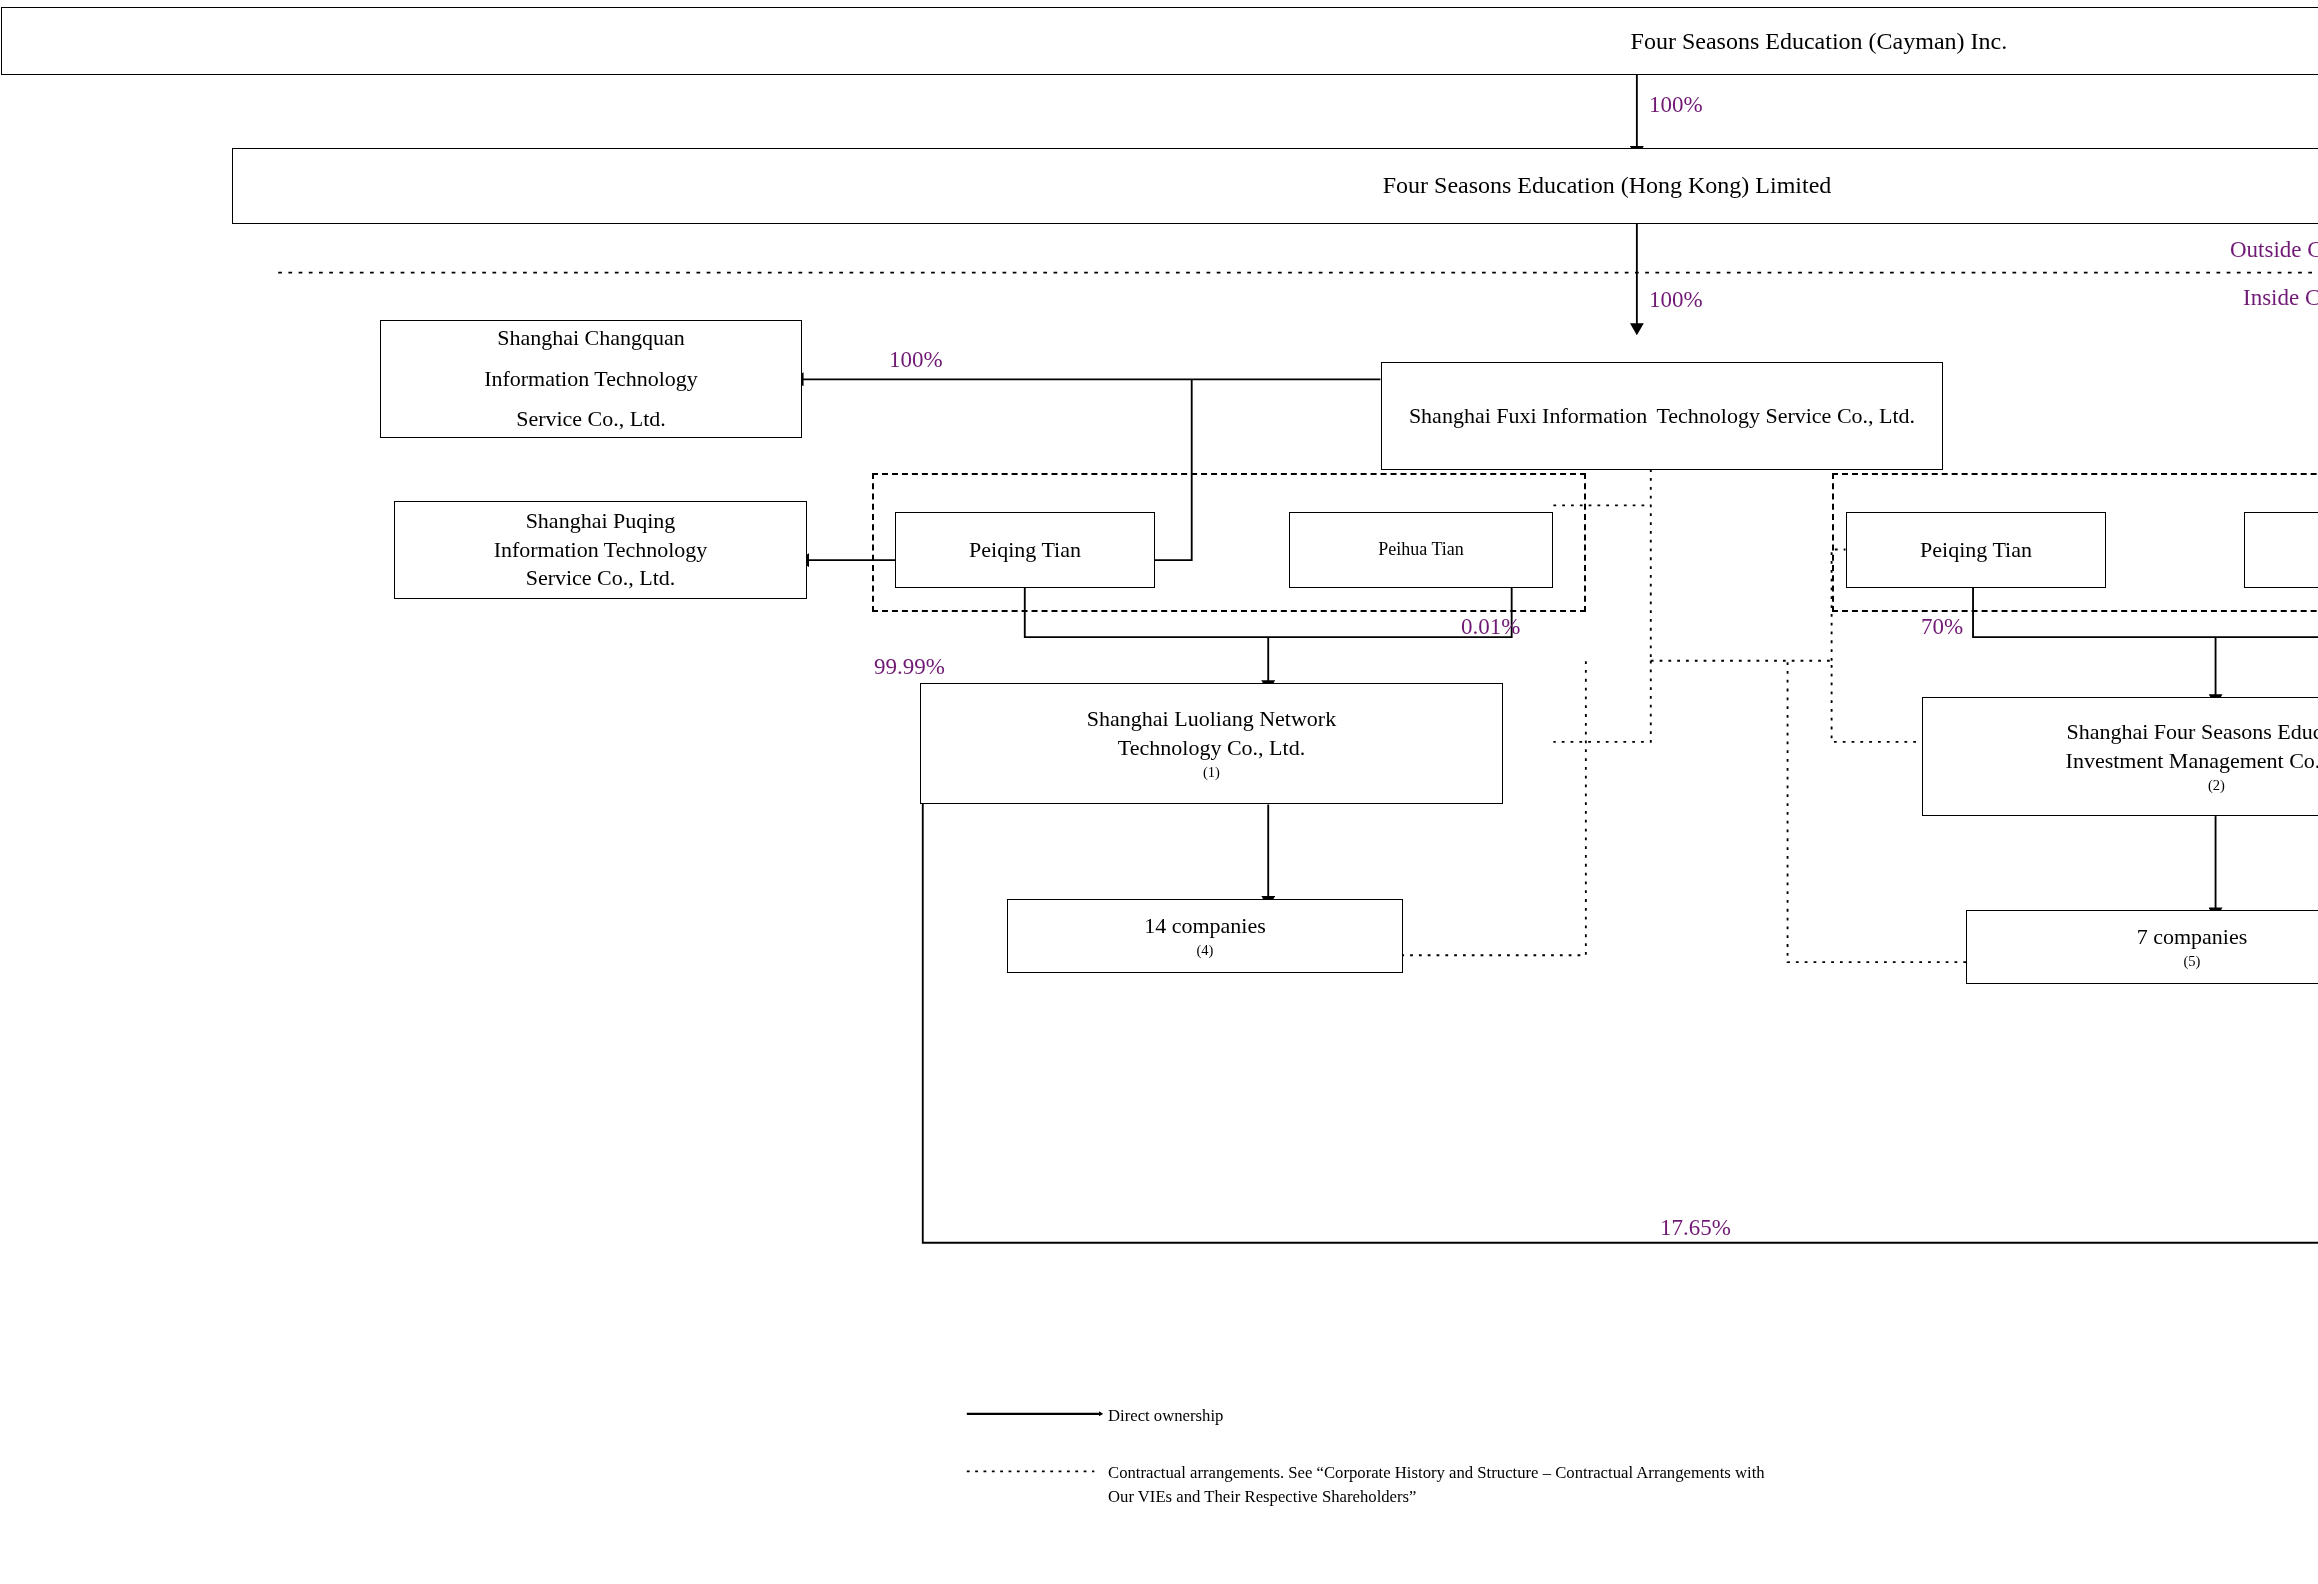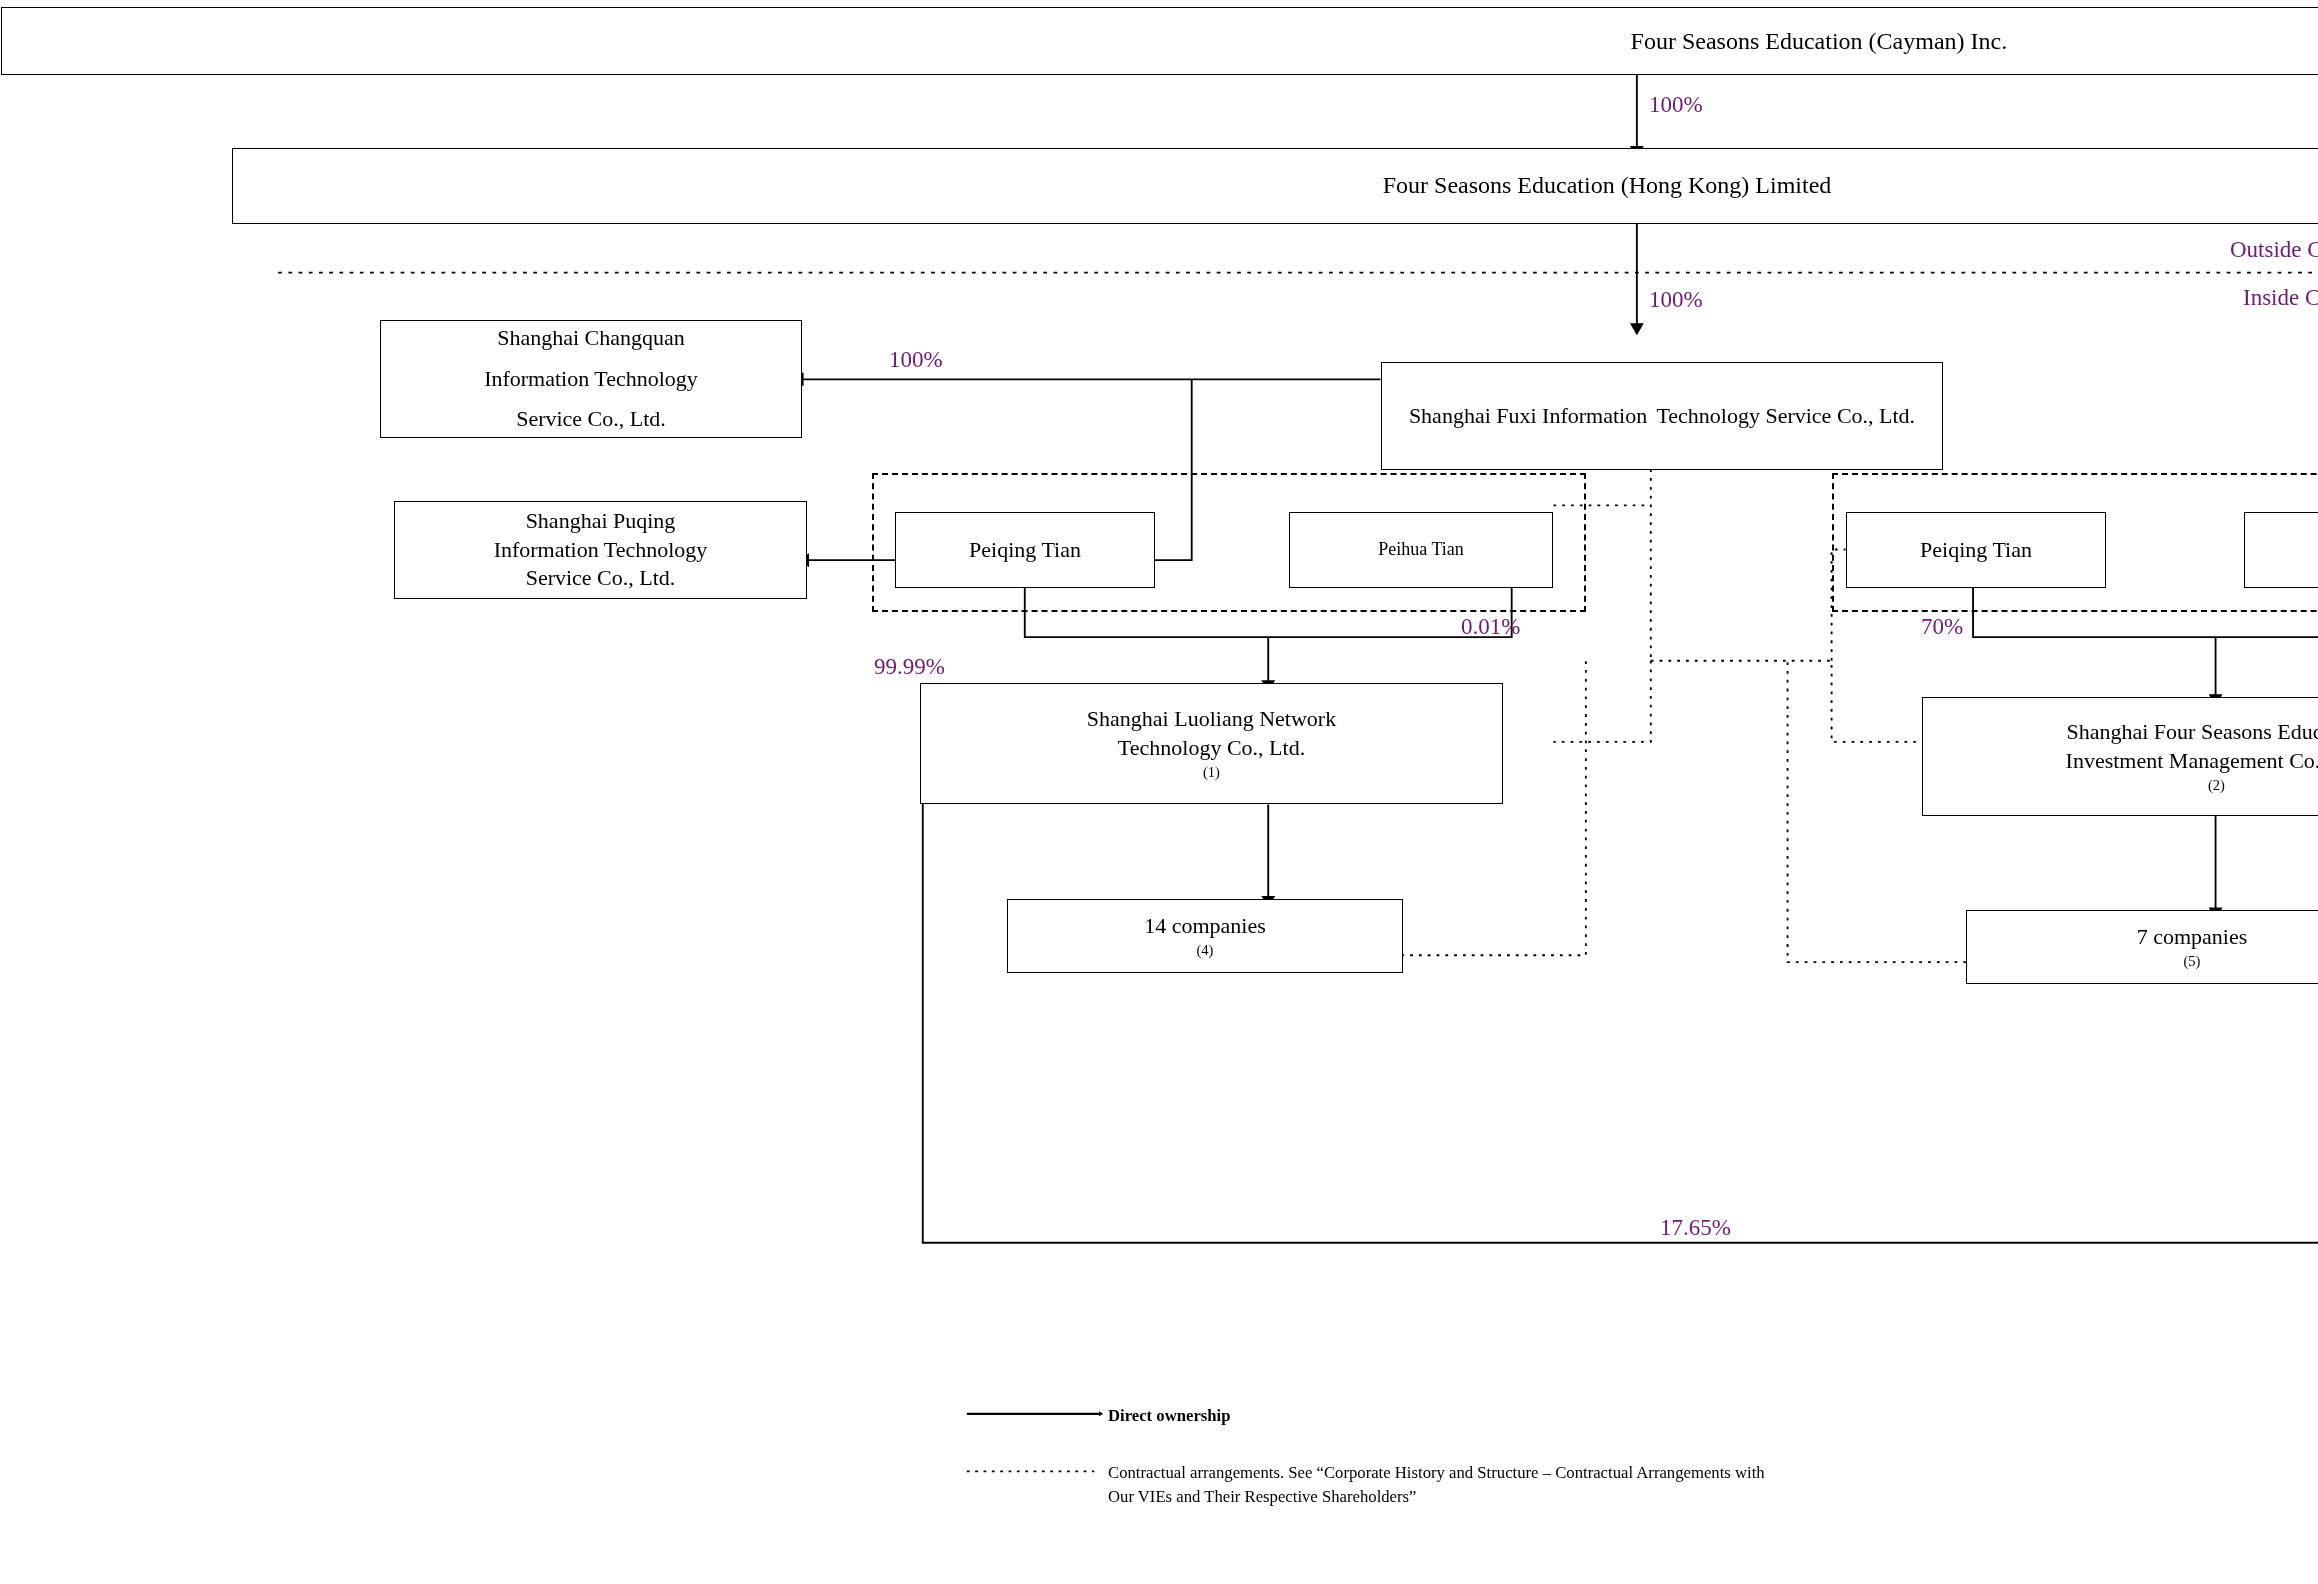--- a/index.html
+++ b/index.html
@@ -182,21 +182,21 @@
 
   <svg class="layer" viewBox="0 0 7865 3416">
     <g stroke="#000" fill="none" stroke-width="5">
       <path d="M2085,3049 L2370,3049" marker-end="url(#ah)"></path>
     </g>
     <g stroke="#000" fill="none" stroke-width="4" stroke-dasharray="6 12">
       <path d="M2085,3173 L2360,3173"></path>
     </g>
   </svg>
 
-  <div class="legend-text" style="left:1108px;top:1404px;font-weight:bold;">Direct ownership</div>
+  <div class="legend-text" style="left:1108px;top:1404px;">Direct ownership</div>
 
   <div class="legend-text" style="left:1108px;top:1461px;width:1252px;">
     <div>Contractual arrangements. See “Corporate History and Structure – Contractual Arrangements with</div>
     <div>Our VIEs and Their Respective Shareholders”</div>
   </div>
 
 </div>
 
 
 </body></html>

